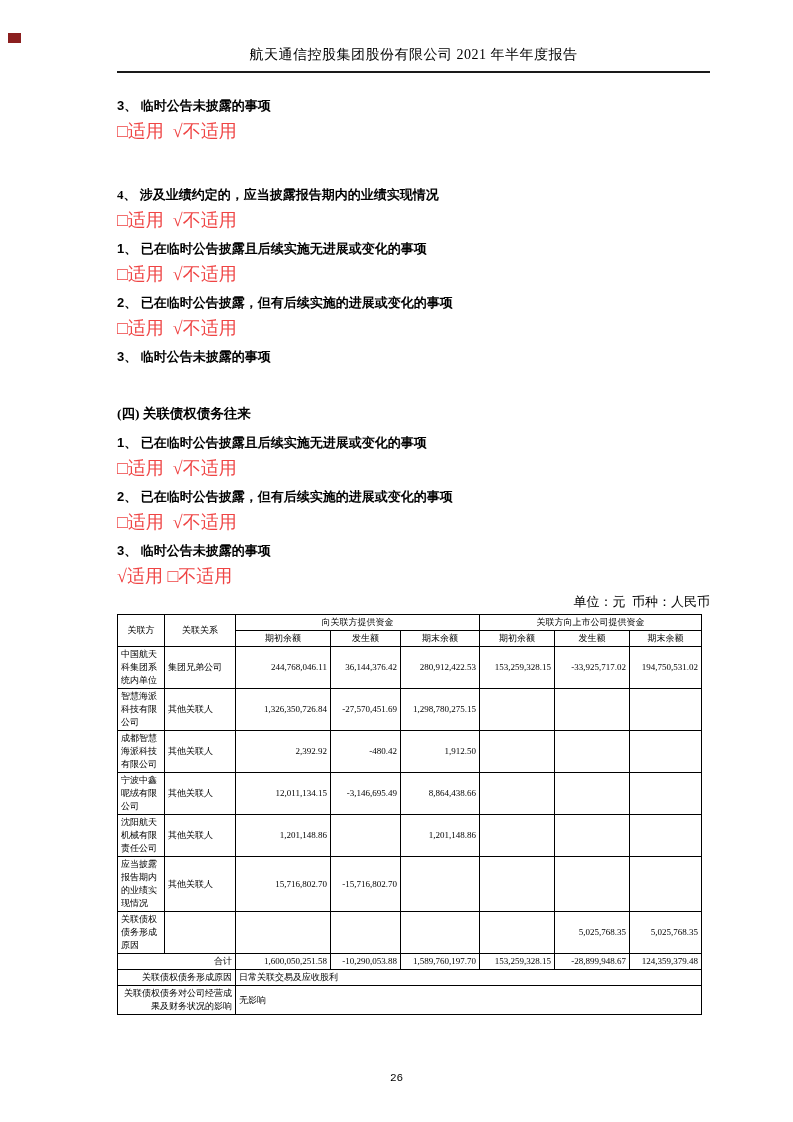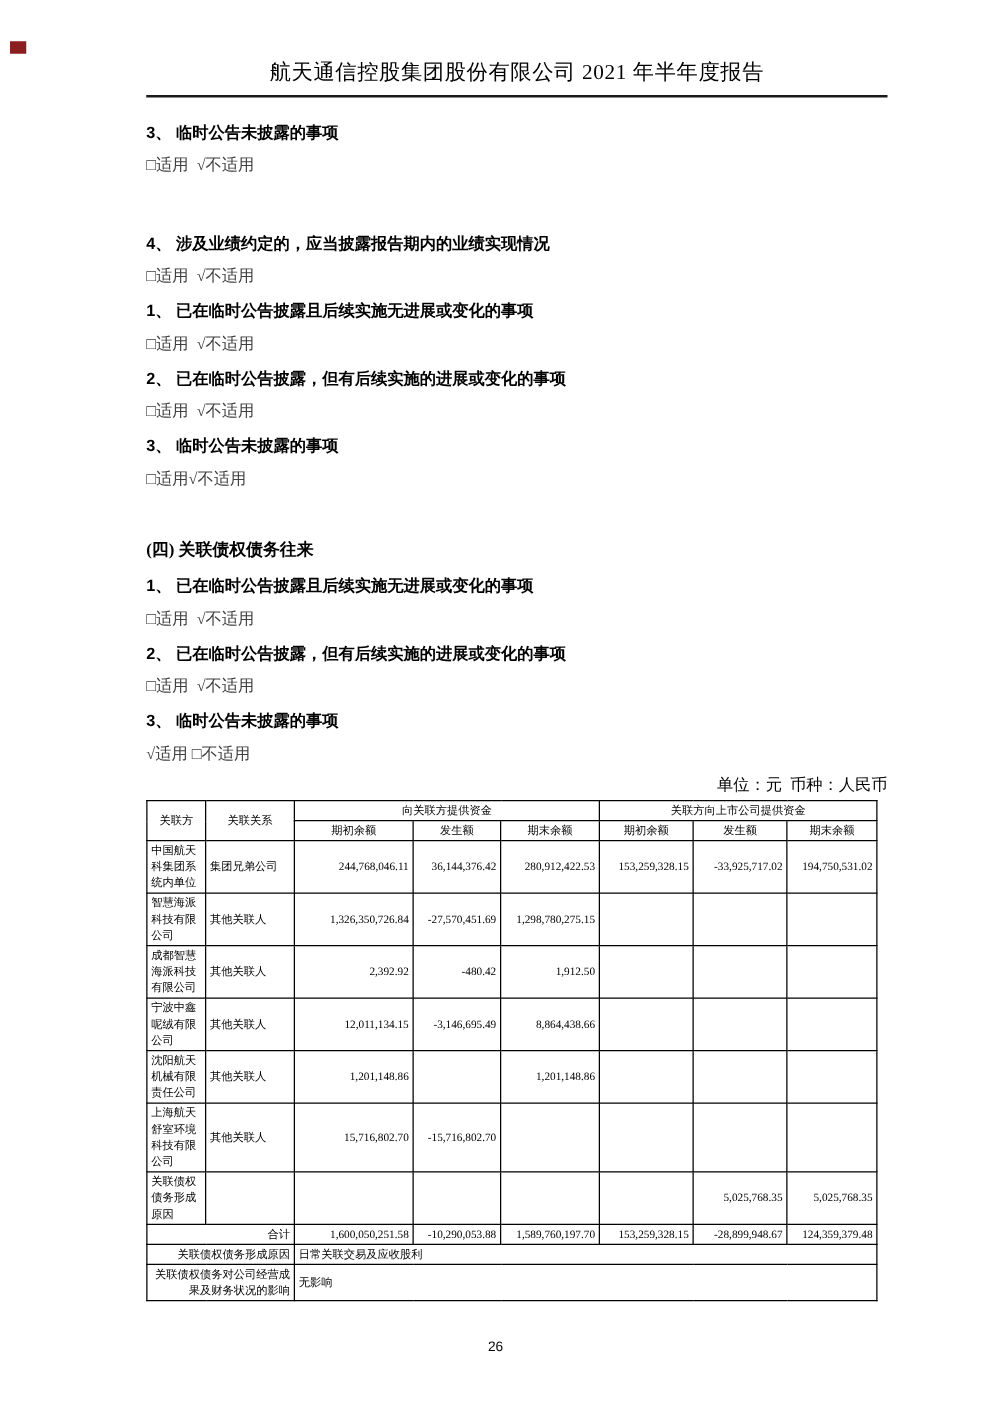--- a/index.html
+++ b/index.html
@@ -4,52 +4,52 @@
 <style>
   html,body { margin:0; padding:0; background:#ffffff; }
   .page {
     position:relative; width:793px; height:1122px; background:#ffffff;
     font-family:"Liberation Serif","DejaVu Serif",serif; color:#000;
     overflow:hidden;
   }
   .marker { position:absolute; left:8px; top:33px; width:13px; height:10px; background:#8b1f1f; }
   .hdr {
     position:absolute; top:46px; left:117px; width:593px;
-    text-align:center; font-size:17px; letter-spacing:0.5px;
+    text-align:center; font-size:14px; letter-spacing:0.5px;
     border-bottom:2px solid #1a1a1a; padding-bottom:7px; white-space:pre;
   }
   .content { position:absolute; top:75px; left:117px; width:593px; }
   .h {
     font-family:"Liberation Sans","DejaVu Sans",sans-serif;
     font-weight:bold; font-size:13px; line-height:17px; margin-top:11px; white-space:pre;
   }
   .h.first { margin-top:22px; }
-  .h.gap-lg { margin-top:46px; }
+  .h.gap-lg { margin-top:46px;font-family:Liberation Serif, serif; }
   .sec {
     font-family:"Liberation Sans","DejaVu Sans",sans-serif;
     font-weight:bold; font-size:13.5px; line-height:18px; margin-top:20px; white-space:pre;
   }
   .sec.gap-xl { margin-top:40px;font-family:Liberation Serif, serif; }
-  .chk { font-size:13px; line-height:17px; margin-top:9px; color:#404040; white-space:pre; }
+  .chk { font-size:18px; line-height:17px; margin-top:9px; color:#ef4444; white-space:pre; }
   .unit { text-align:right; font-size:13px; margin-top:8px; white-space:pre; }
   table.rel { border-collapse:collapse; table-layout:fixed; width:584px; margin-top:3px; }
   table.rel td, table.rel th {
     border:1px solid #000; padding:1px 3px; font-size:9px; line-height:13px;
     vertical-align:middle; font-weight:normal; overflow:hidden;
   }
   table.rel th { text-align:center; }
   td.name { text-align:left; word-break:break-all; }
   td.rel-cell { text-align:left; }
   td.num { text-align:right; white-space:nowrap; }
   td.total-label { text-align:right;margin-top:33px; }
   td.lbl { text-align:right; word-break:break-all; }
   td.big { font-size:12.5px; line-height:16px; }
   .pagenum {
     position:absolute; bottom:38px; left:0; width:100%; text-align:center;
-    font-size:11px; font-family:Liberation Sans, sans-serif;
+    font-size:11px; font-family:Liberation Mono, monospace;
   }
 </style>
 </head>
 <body>
 
 <div class="page">
 
   <div class="marker" style="background:#8b1f1f"></div>
 
   <div class="hdr">航天通信控股集团股份有限公司 2021 年半年度报告</div>
@@ -60,21 +60,20 @@
     <div class="chk">□适用  √不适用</div>
 
     <div class="h gap-lg">4、 涉及业绩约定的，应当披露报告期内的业绩实现情况</div>
     <div class="chk">□适用  √不适用</div>
 
     <div class="h">1、 已在临时公告披露且后续实施无进展或变化的事项</div>
     <div class="chk">□适用  √不适用</div>
     <div class="h">2、 已在临时公告披露，但有后续实施的进展或变化的事项</div>
     <div class="chk">□适用  √不适用</div>
     <div class="h">3、 临时公告未披露的事项</div>
-    <div class="chk">□适用√不适用</div>
 
     <div class="sec gap-xl">(四) 关联债权债务往来</div>
     <div class="h">1、 已在临时公告披露且后续实施无进展或变化的事项</div>
     <div class="chk">□适用  √不适用</div>
     <div class="h">2、 已在临时公告披露，但有后续实施的进展或变化的事项</div>
     <div class="chk">□适用  √不适用</div>
     <div class="h">3、 临时公告未披露的事项</div>
     <div class="chk">√适用 □不适用</div>
 
     <div class="unit">单位：元  币种：人民币</div>
@@ -150,21 +149,21 @@
         <td class="name">沈阳航天机械有限责任公司</td>
         <td class="rel-cell">其他关联人</td>
         <td class="num">1,201,148.86</td>
         <td class="num"></td>
         <td class="num">1,201,148.86</td>
         <td class="num"></td>
         <td class="num"></td>
         <td class="num"></td>
       </tr>
       <tr>
-        <td class="name">上海航天舒室环境科技有限公司</td>
+        <td class="name">应当披露报告期内的业绩实现情况</td>
         <td class="rel-cell">其他关联人</td>
         <td class="num">15,716,802.70</td>
         <td class="num">-15,716,802.70</td>
         <td class="num"></td>
         <td class="num"></td>
         <td class="num"></td>
         <td class="num"></td>
       </tr>
       <tr>
         <td class="name">关联债权债务形成原因</td>

